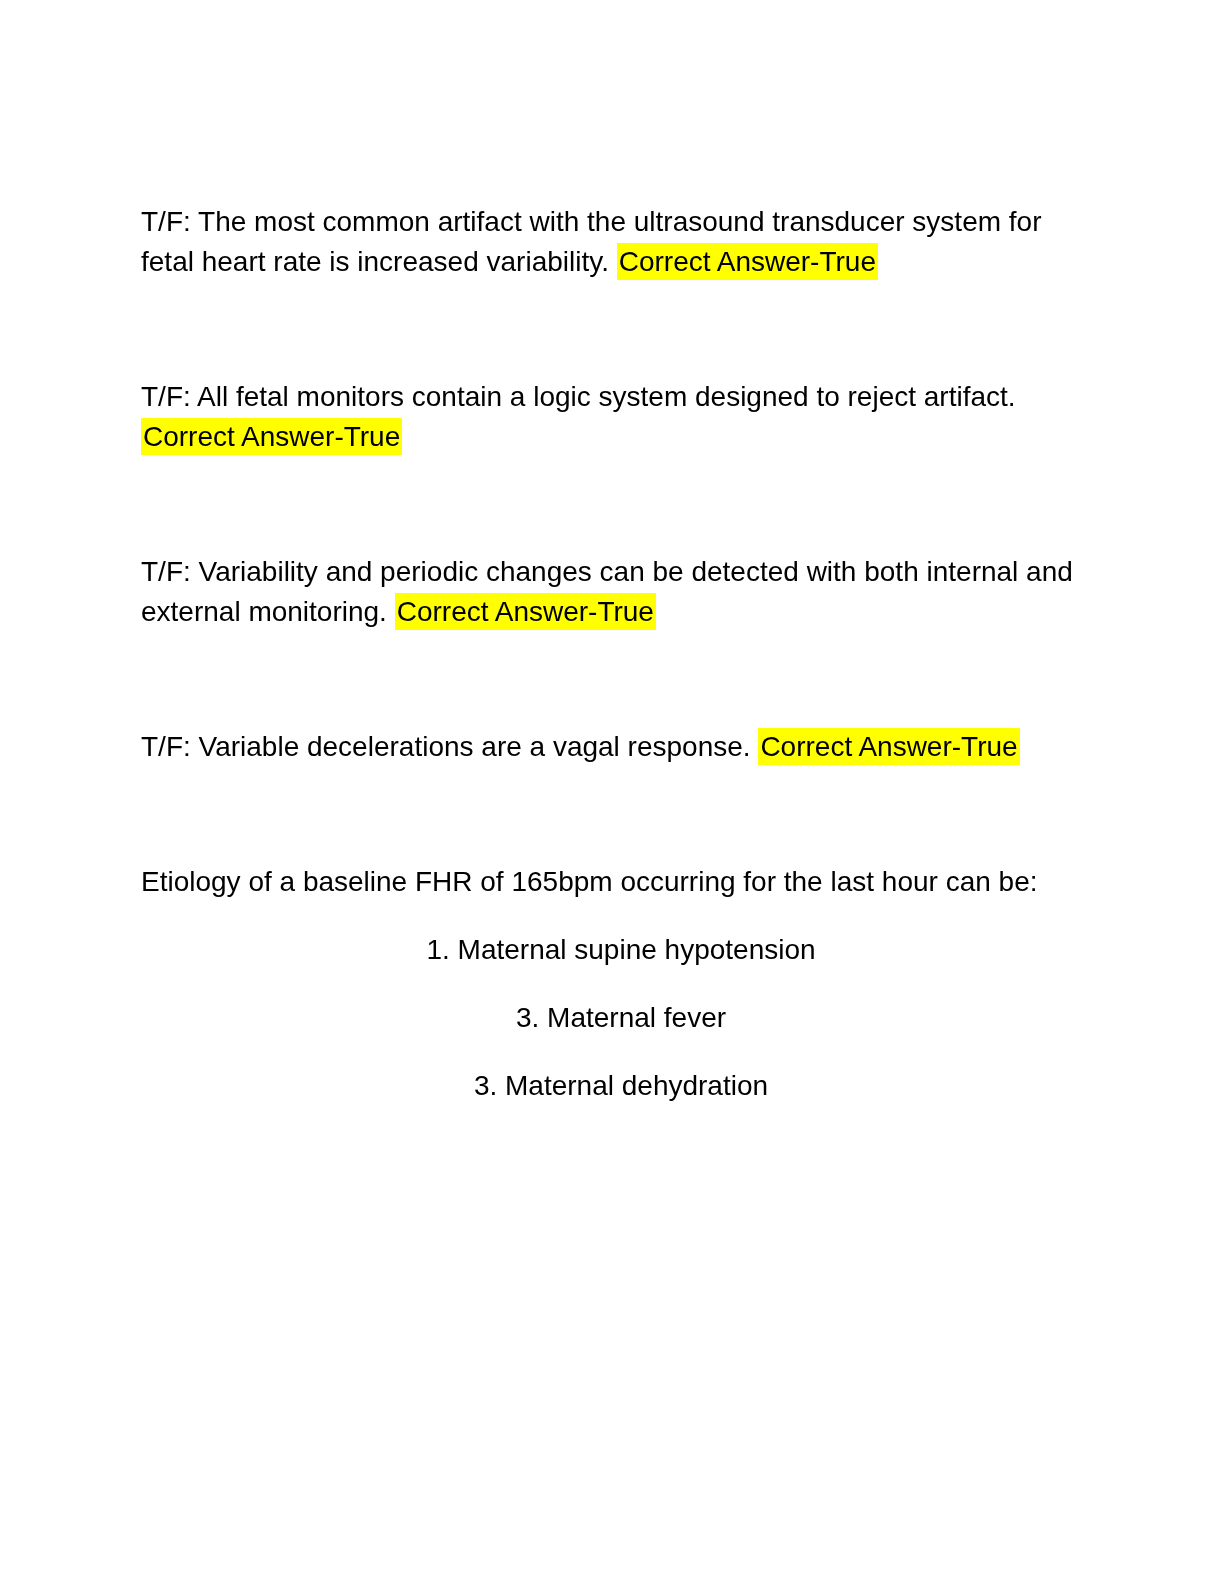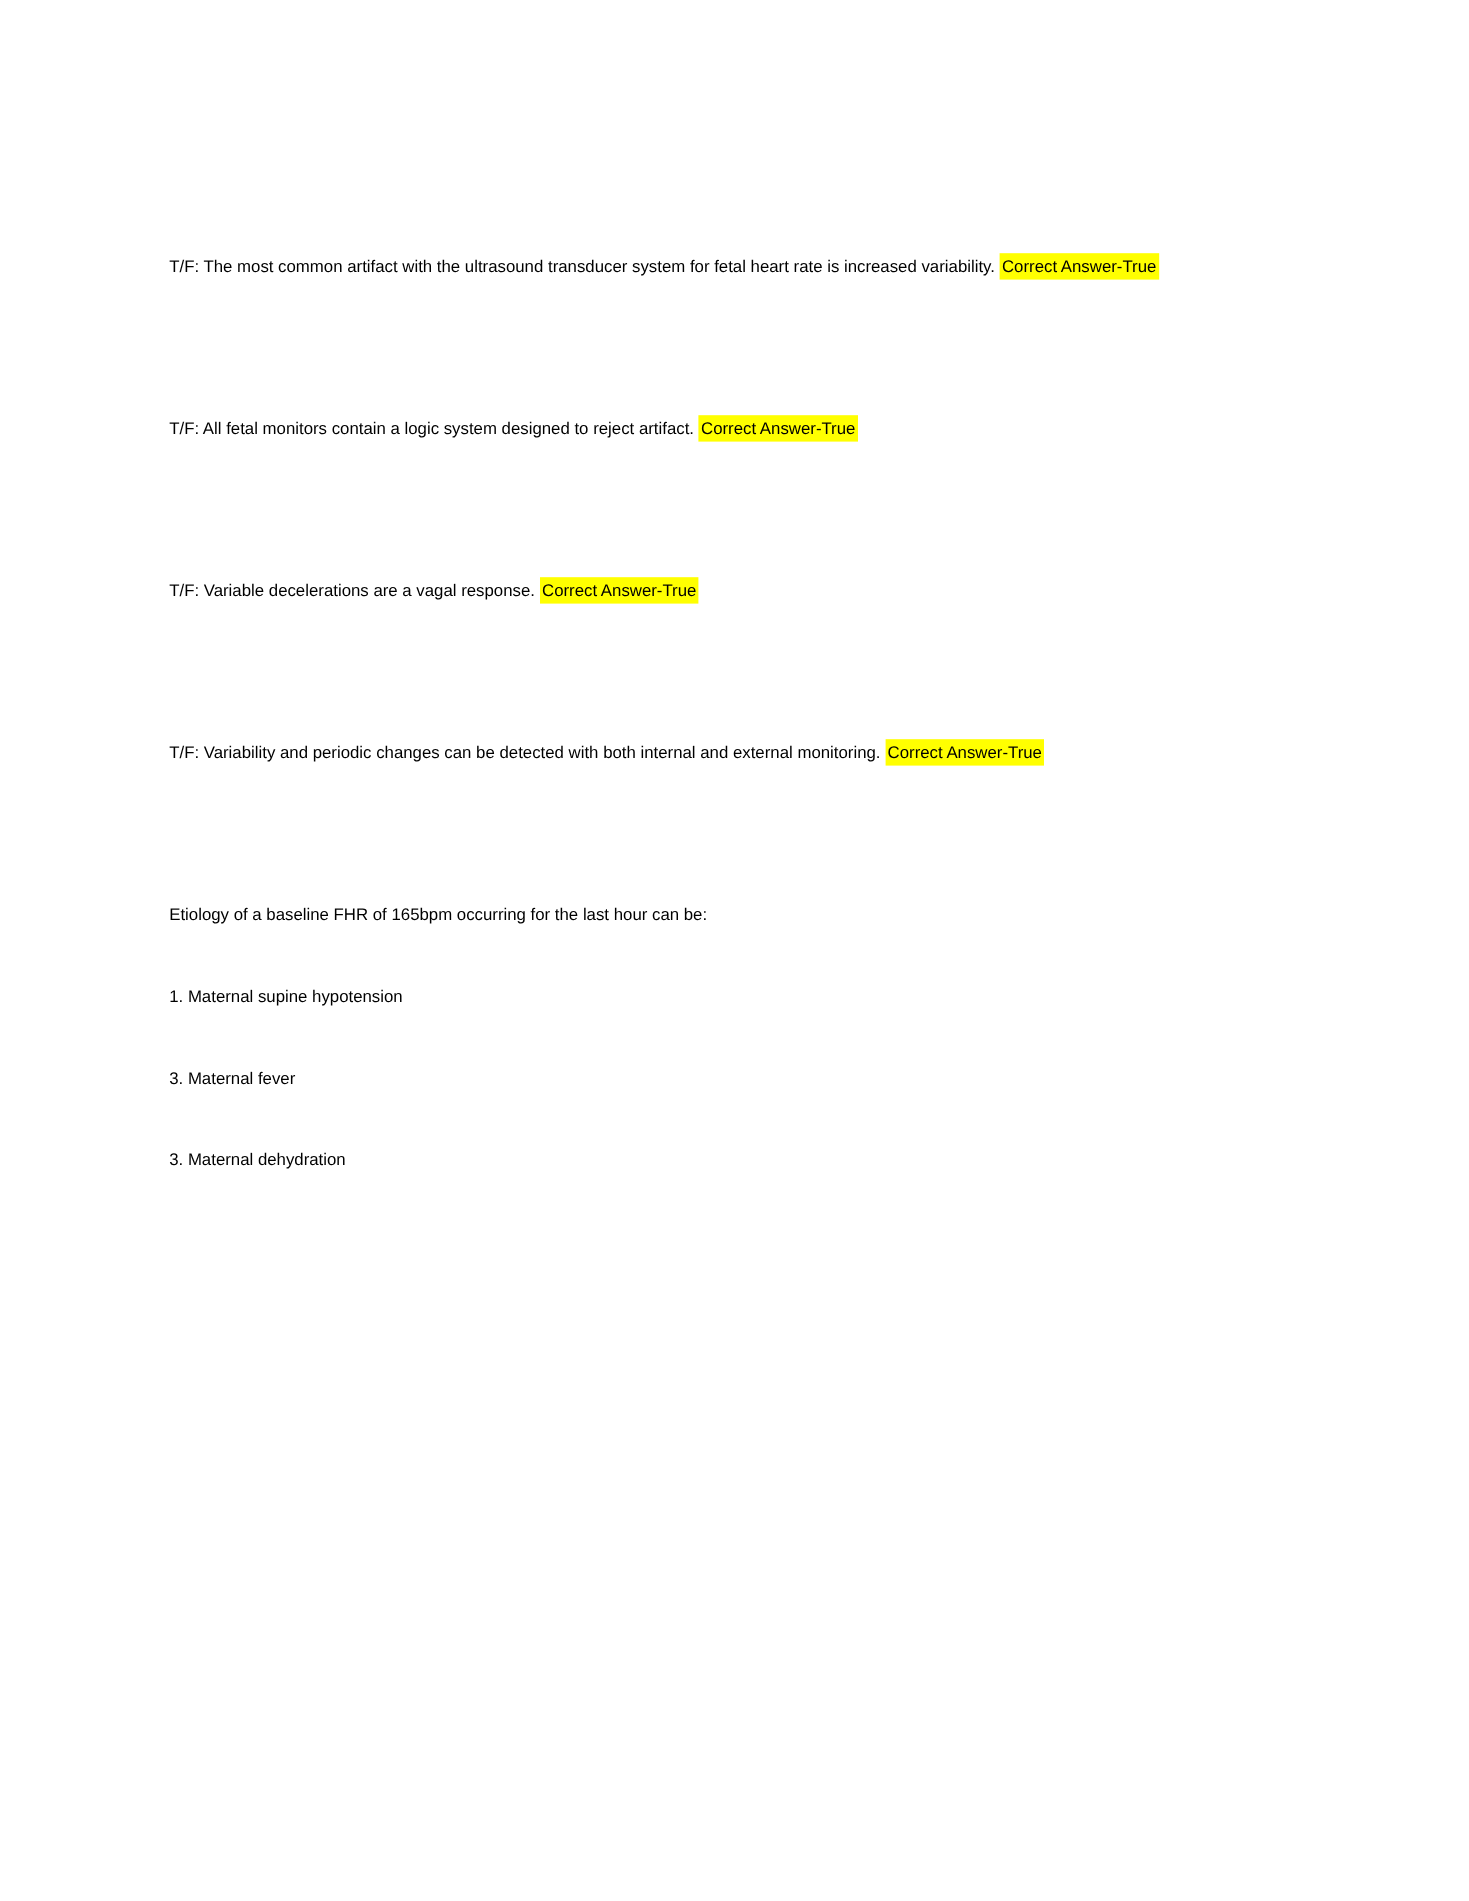--- a/index.html
+++ b/index.html
@@ -7,61 +7,62 @@
       padding: 0;
       background: #ffffff;
     }
     .page {
       position: relative;
       width: 1224px;
       height: 1364px;
       background: #ffffff;
       color: #000000;
       font-family: "Liberation Sans", "DejaVu Sans", sans-serif;
-      font-size: 14px;
+      font-size: 28px;
       line-height: 40px;
       overflow: hidden;
     }
     .content {
       position: absolute;
       top: 202px;
       left: 141px;
       width: 960px;
     }
     p.q {
       margin: 0 0 95px 0;
     }
     p.intro {
       margin: 0 0 28px 0;
     }
     p.item {
       margin: 0 0 28px 0;
+      text-align: center;
     }
     .hl {
       background: #ffff00;
       padding: 3px 2px;
     }
     .ans-plain {
       background: transparent;
     }
   </style>
 </head>
 <body>
 
 <div class="page">
   <div class="content">
 
     <p class="q"><span>T/F: The most common artifact with the ultrasound transducer system for fetal heart rate is increased variability.</span> <span class="hl">Correct Answer-True</span></p>
 
     <p class="q"><span>T/F: All fetal monitors contain a logic system designed to reject artifact.</span> <span class="hl">Correct Answer-True</span></p>
 
 
+    <p class="q"><span>T/F: Variability and periodic changes can be detected with both internal and external monitoring.</span> <span class="hl">Correct Answer-True</span></p>
+
     <p class="q"><span>T/F: Variable decelerations are a vagal response.</span> <span class="hl">Correct Answer-True</span></p>
-
-    <p class="q"><span>T/F: Variability and periodic changes can be detected with both internal and external monitoring.</span> <span class="hl">Correct Answer-True</span></p>
 
 
     <p class="intro">Etiology of a baseline FHR of 165bpm occurring for the last hour can be:</p>
 
     <p class="item">1. Maternal supine hypotension</p>
     <p class="item">3. Maternal fever</p>
     <p class="item">3. Maternal dehydration</p>
 
   </div>
 </div>

